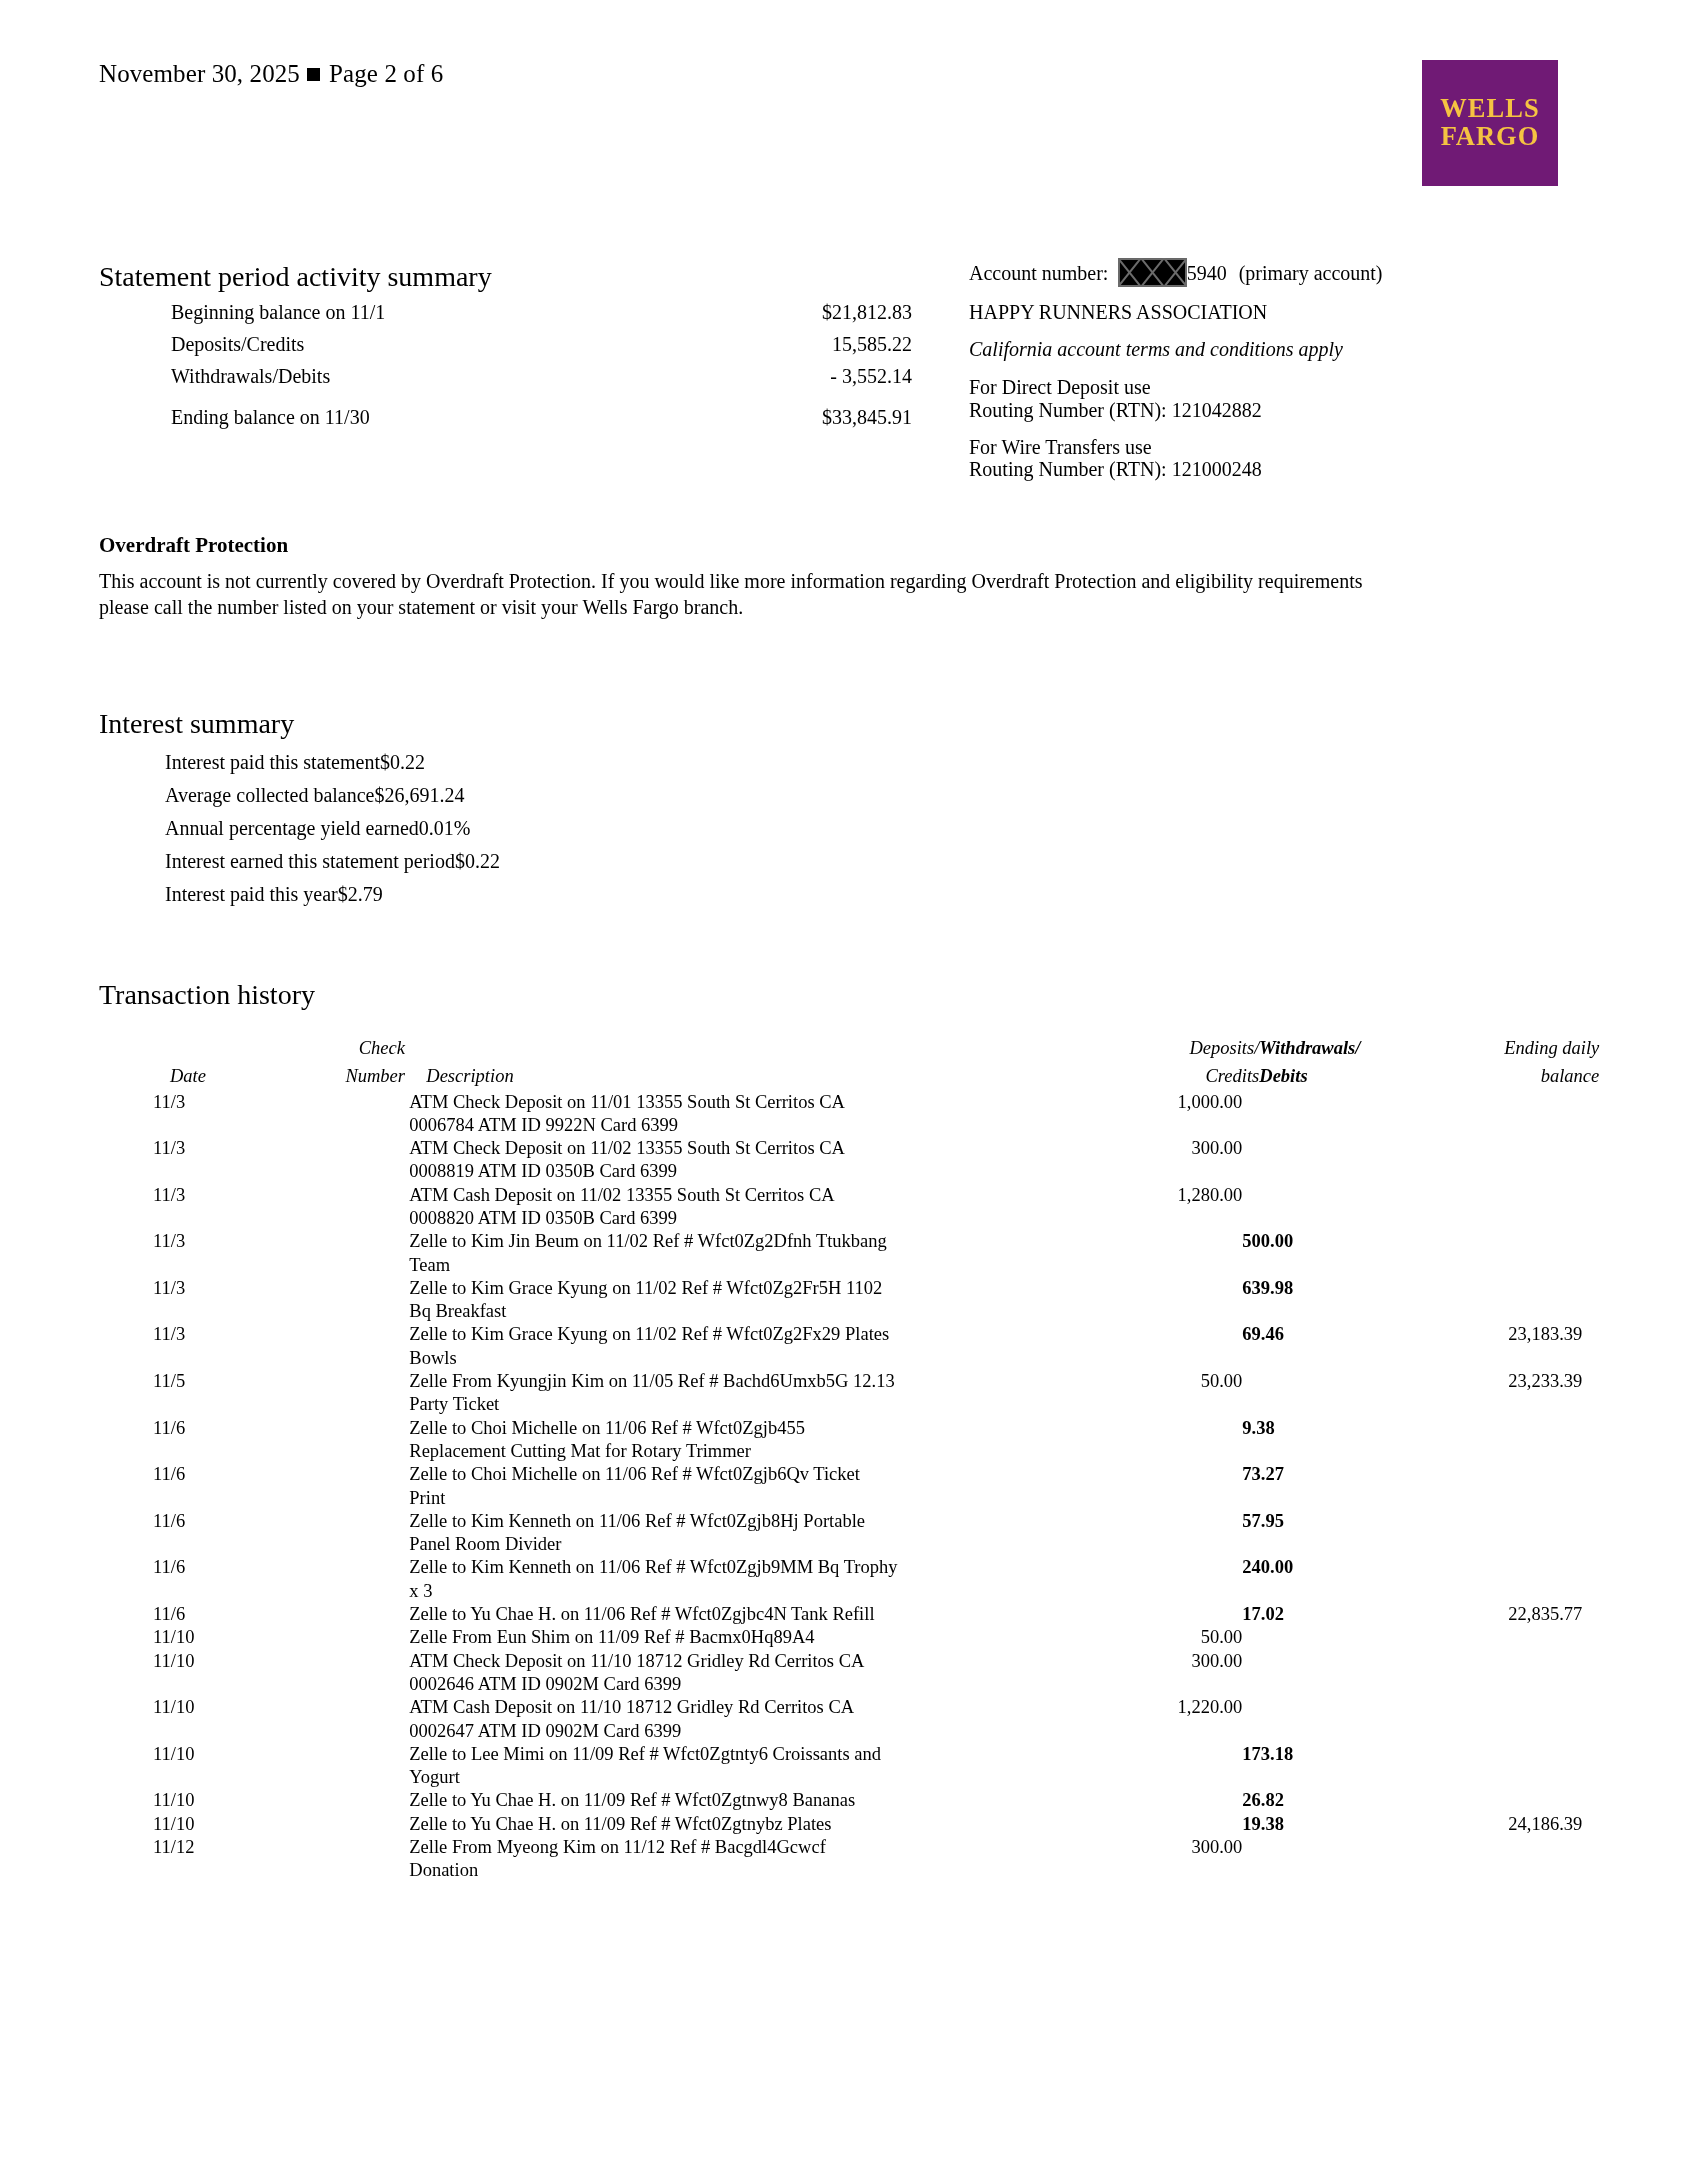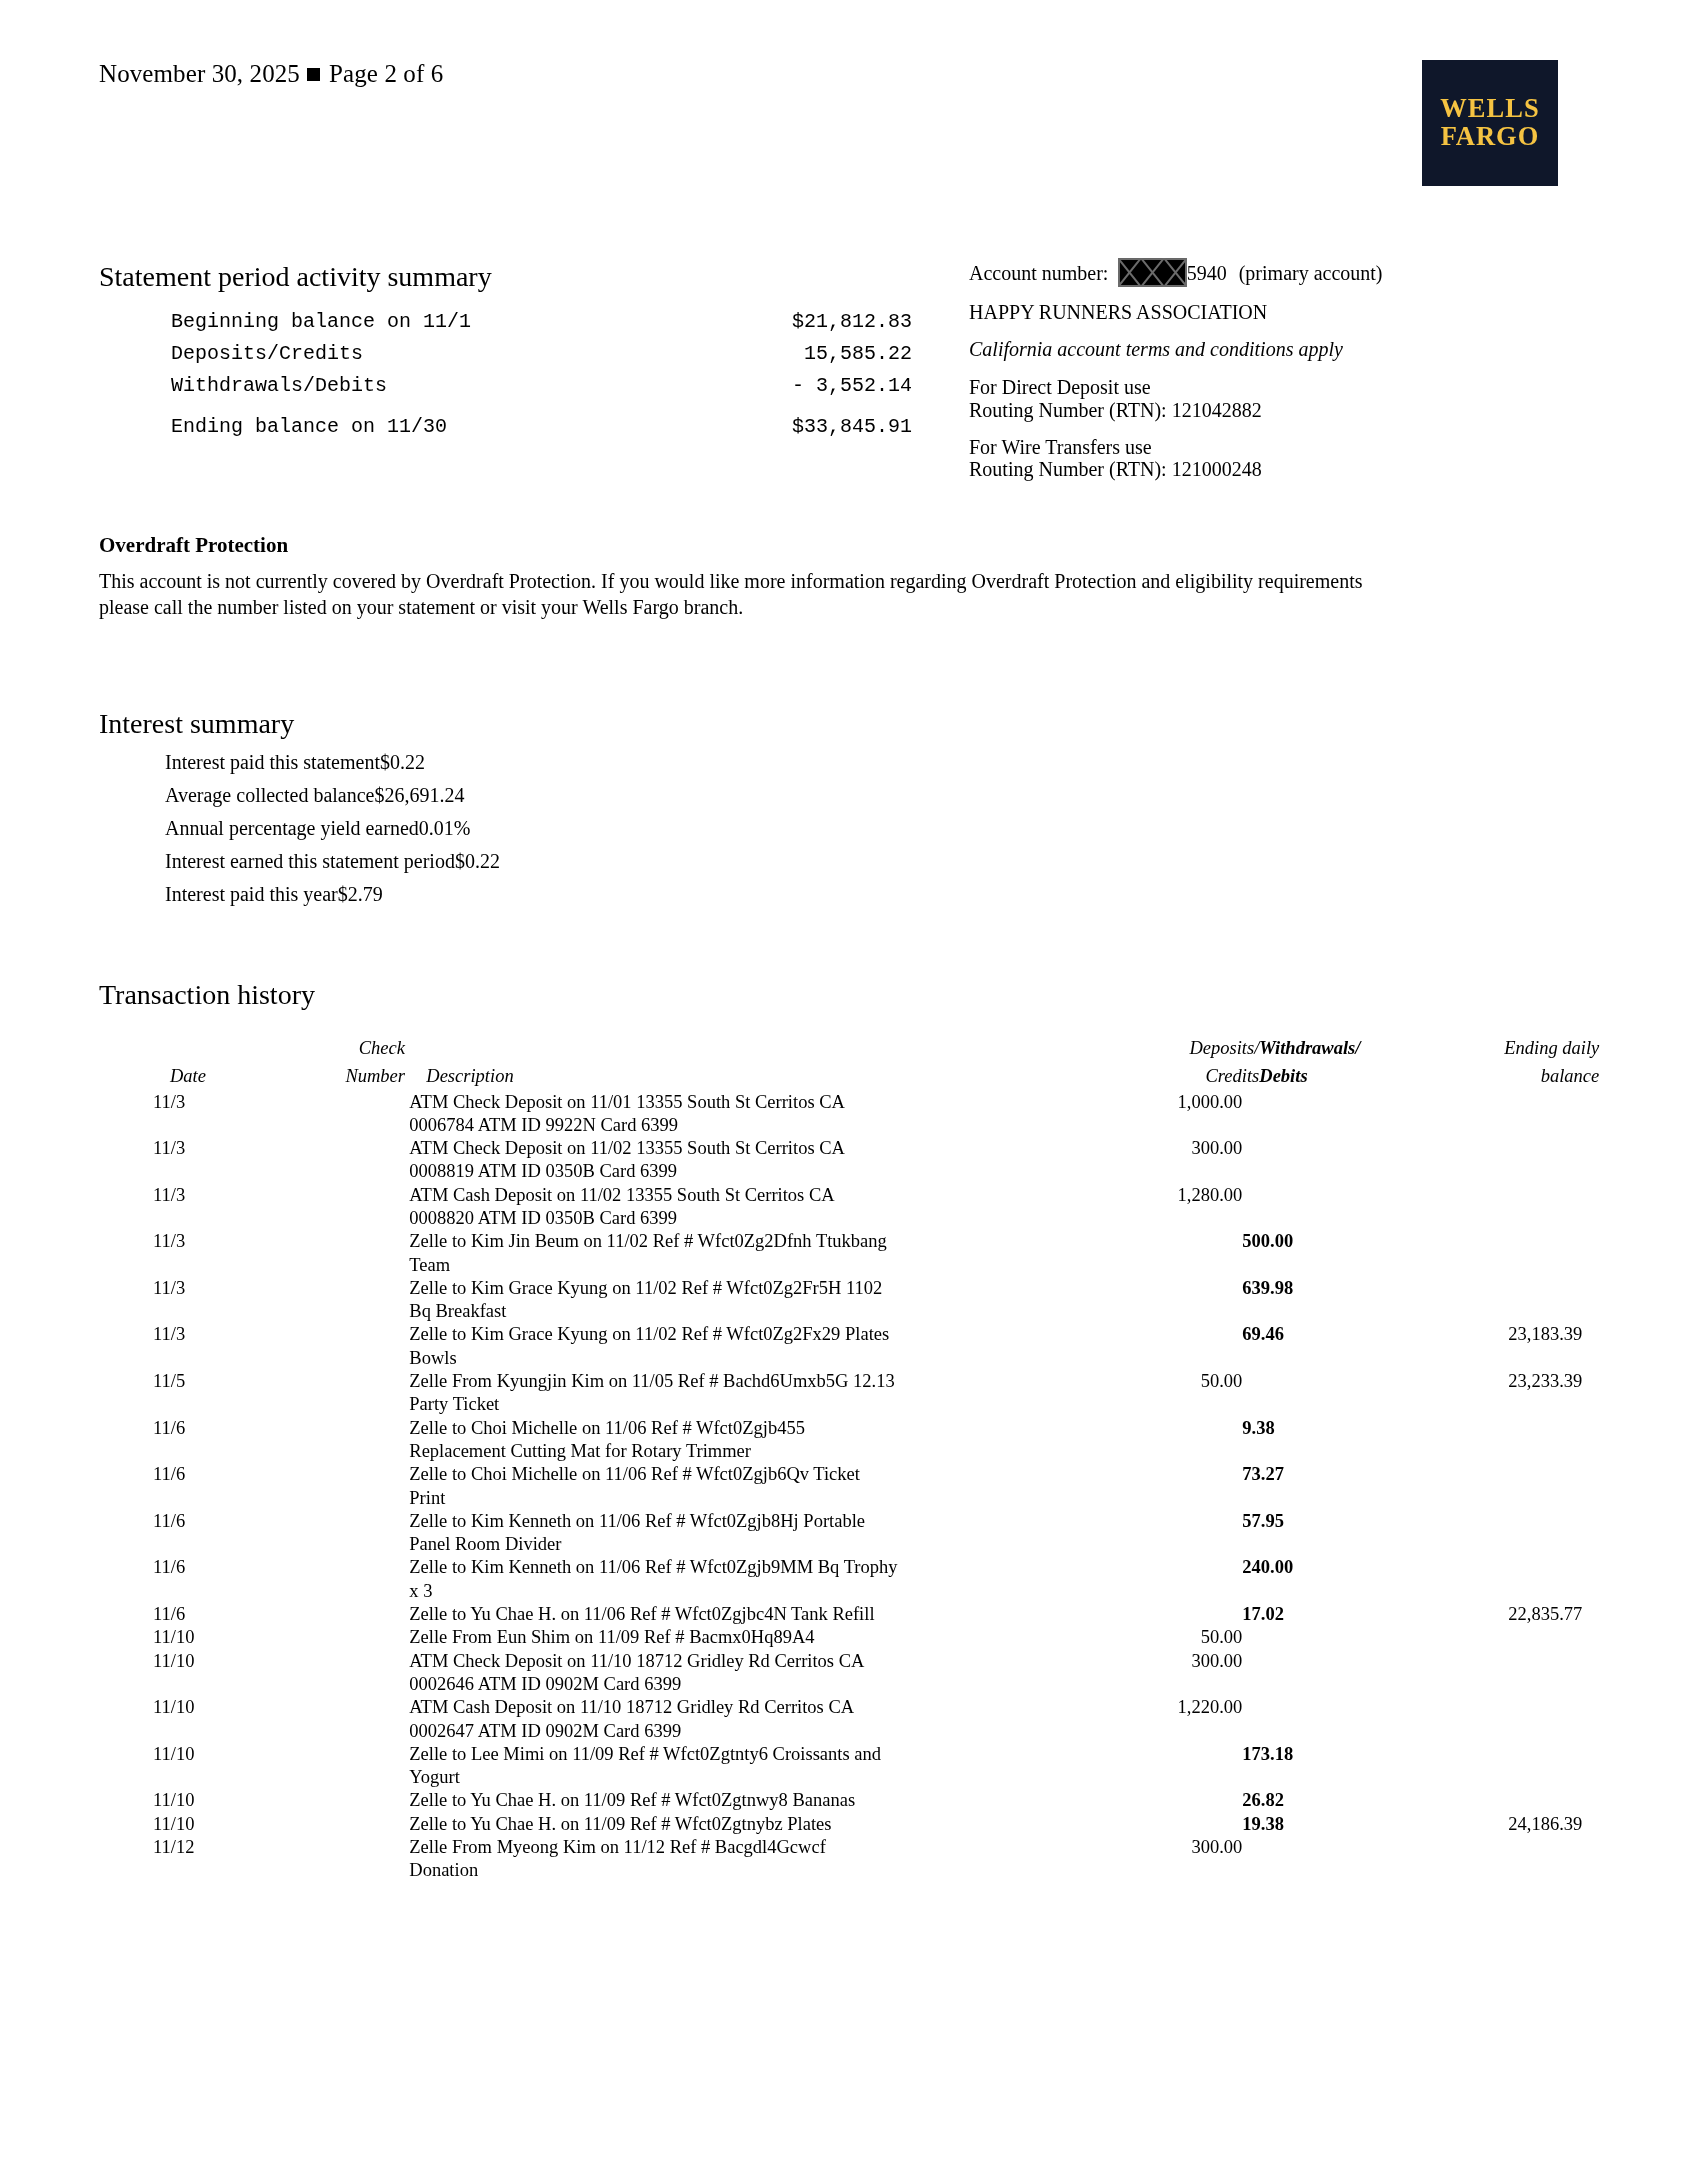--- a/index.html
+++ b/index.html
@@ -41,21 +41,21 @@
     margin: 0 9.3px 0 6.6px;
     vertical-align: 1.3px;
   }
 
   .wf-logo {
     position: absolute;
     left: 1422px;
     top: 60px;
     width: 136px;
     height: 126px;
-    background: #0f172a;
+    background: #701a75;
     color: #F5C342;
     font-family: "Liberation Serif", "DejaVu Serif", serif;
     font-weight: bold;
     font-size: 26.5px;
     line-height: 1.05;
     letter-spacing: 1px;
     display: flex;
     flex-direction: column;
     justify-content: center;
     align-items: center;
@@ -75,23 +75,22 @@
   .summary-block {
     position: absolute;
     left: 171px;
     top: 301px;
     width: 741px;
     font-size: 20px;
   }
   .summary-row {
     display: flex;
     justify-content: space-between;
-    align-items: flex-end;
+    align-items: flex-start;
     height: 32px;
-    font-family: Liberation Mono, monospace;
   }
   .summary-row.gap { margin-top: 9.3px; }
   .summary-row .label { text-align: left; white-space: nowrap; }
   .summary-row .value { text-align: right; white-space: nowrap; }
 
   
   .account-block {
     position: absolute;
     left: 969px;
     top: 258px;

